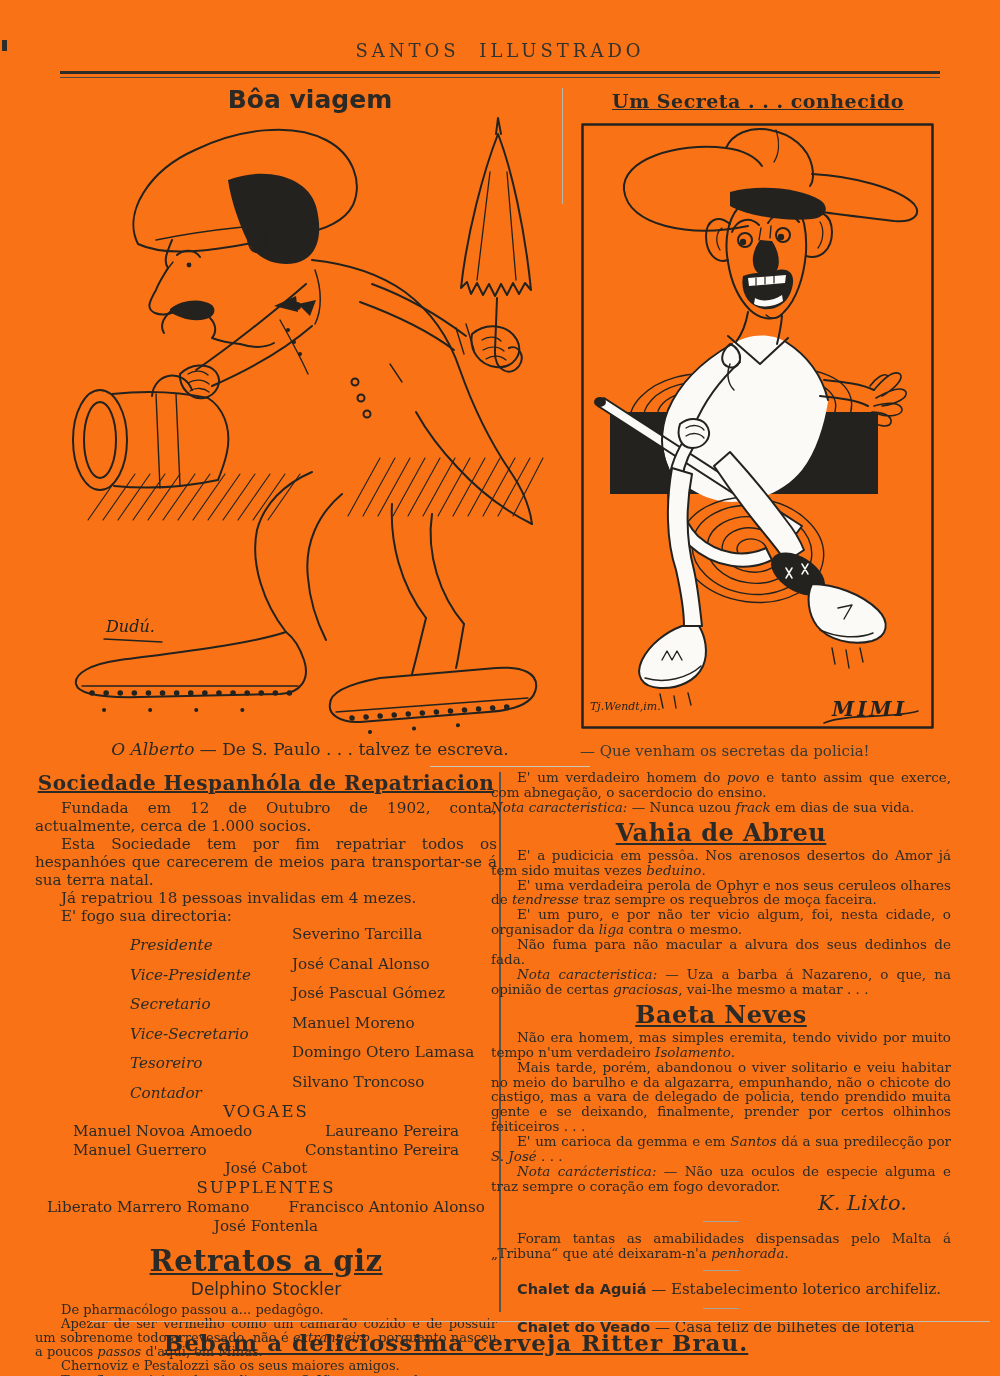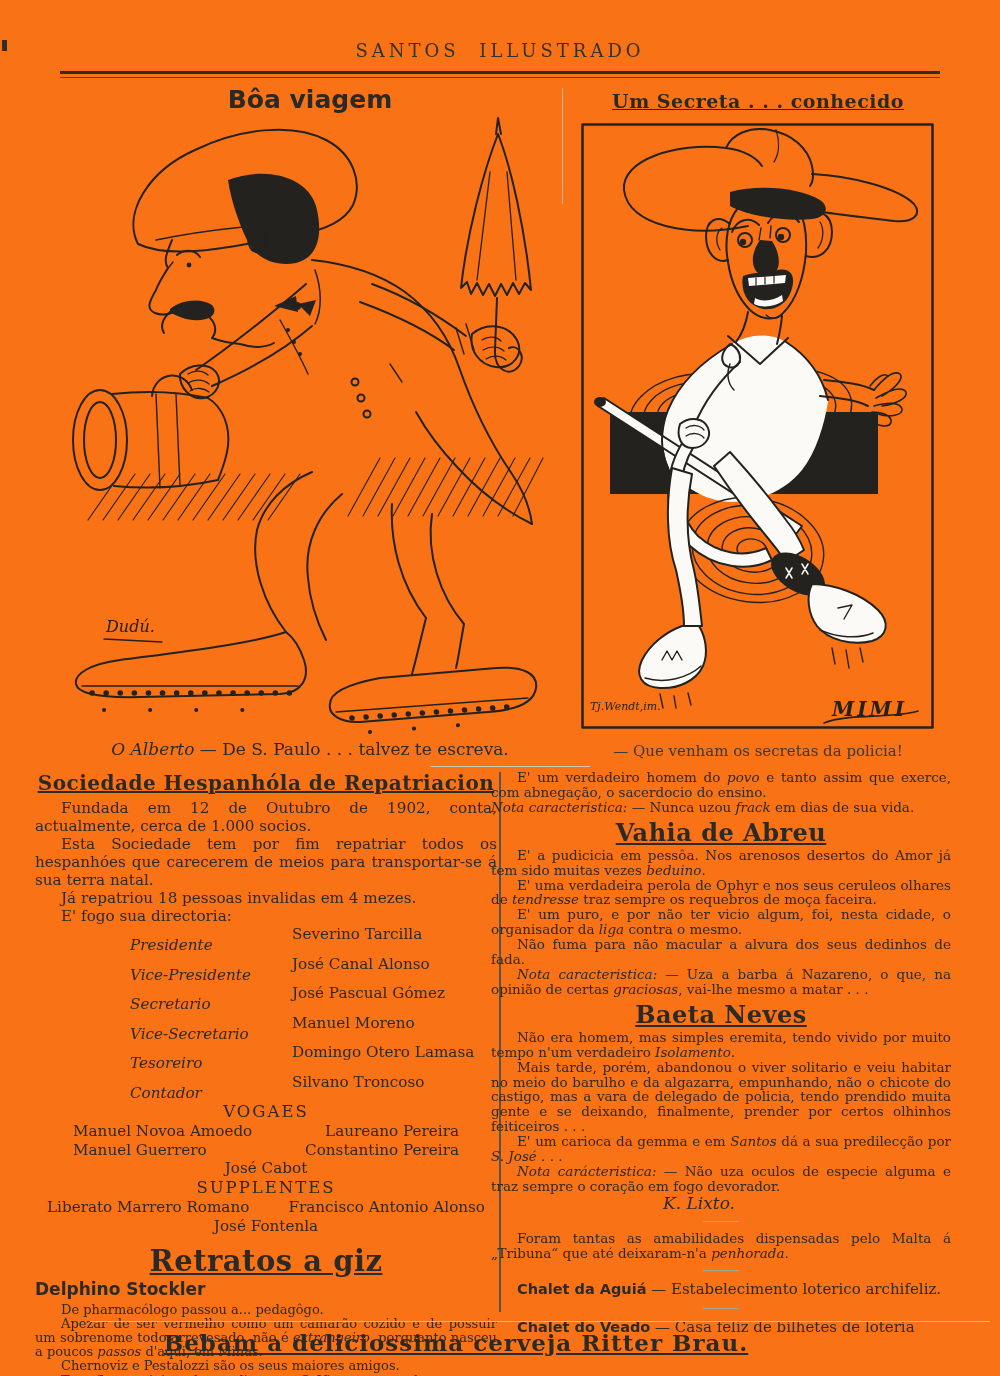--- a/index.html
+++ b/index.html
@@ -12,21 +12,21 @@
   .masthead-rule{top:71px;left:60px;width:880px;height:3px;border-top:3px solid #2e2d29;
                  border-bottom:1px solid #4a4944;}
   .ink-blob{top:40px;left:2px;width:5px;height:11px;background:#2e2d29;}
   .title-divider{top:88px;left:562px;width:1px;height:116px;background:#b9b6ae;}
   
   .cartoon-title-left{top:85px;left:60px;width:500px;text-align:center;
       font-family:"DejaVu Sans",sans-serif;font-weight:bold;font-size:25px;color:#2a2925;}
   .cartoon-title-right{top:90px;left:580px;width:356px;text-align:center;
       font-family:"DejaVu Serif",serif;font-weight:bold;font-size:19px;letter-spacing:1px;color:#2a2925;}
   .caption-left{top:739px;left:60px;width:500px;text-align:center;font-size:17px;}
-  .caption-right{top:742px;left:580px;width:356px;text-align:center;font-size:15px;color:#3a3935;}
+  .caption-right{top:742px;left:580px;width:356px;text-align:left;font-size:15px;color:#3a3935;}
   .mid-dash{top:766px;left:430px;width:160px;height:1px;background:#c9c6bd;}
   
   .col-rule{top:772px;left:499px;width:2px;height:540px;background:#55544e;}
   .col-left{top:770px;left:35px;width:462px;}
   .col-right{top:770px;left:491px;width:460px;}
   .col-left, .col-right{text-align:justify;}
   .col-left .body1{font-size:15.2px;line-height:18px;}
   .col-left .body2{font-size:13px;line-height:14.2px;}
   .col-right{font-size:13.5px;line-height:14.9px;}
   p{margin:0;}
@@ -34,24 +34,24 @@
   .seg-i{font-style:italic;}
   .blackletter{font-family:"DejaVu Serif",serif;font-weight:bold;letter-spacing:0.5px;text-decoration:underline;}
   .h-society{font-size:20px;text-align:center;line-height:26px;margin-bottom:3px;}
   .dir-row{display:flex;padding-left:95px;line-height:18.5px;}
   .dir-role{font-style:italic;width:162px;flex:none;margin-top:11px;}
   .center-line{text-align:center;line-height:19px;}
   .caps-head{text-align:center;font-size:16.5px;line-height:20px;letter-spacing:2px;}
   .two-names{display:flex;justify-content:space-between;padding:0 38px;line-height:18.5px;}
   .two-names.wide{padding:0 12px;}
   .h-retratos{font-size:29px;text-align:center;line-height:34px;margin-top:8px;}
-  .h-delphino{font-family:"DejaVu Sans",sans-serif;font-weight:bold;font-size:17px;
-              text-align:left;line-height:22px;margin-bottom:3px;}
+  .h-delphino{font-family:"DejaVu Sans",sans-serif;font-weight:normal;font-size:17px;
+              text-align:center;line-height:22px;margin-bottom:3px;}
   .h-right{font-size:24px;text-align:center;line-height:27px;margin:4px 0 2px 0;}
-  .signature-right{text-align:center;font-style:italic;font-size:17px;padding-right:44px;line-height:18px;}
+  .signature-right{text-align:right;font-style:italic;font-size:21px;padding-right:44px;line-height:18px;}
   .note-divider{width:36px;height:1px;background:#a8a59c;margin:9px auto;}
   .chalet{font-size:15px;line-height:19px;margin:4px 0;}
   .lead-bold{font-family:"DejaVu Sans",sans-serif;font-weight:bold;font-size:14.5px;}
   
   .footer-rule{top:1321px;left:90px;width:900px;height:1px;background:#c2bfb6;}
   .footer-banner{top:1328px;left:0;width:912px;text-align:center;font-size:23px;
                  letter-spacing:1px;line-height:30px;}
   svg{display:block;}
   svg text{font-family:"DejaVu Serif",serif;}
 </style>

